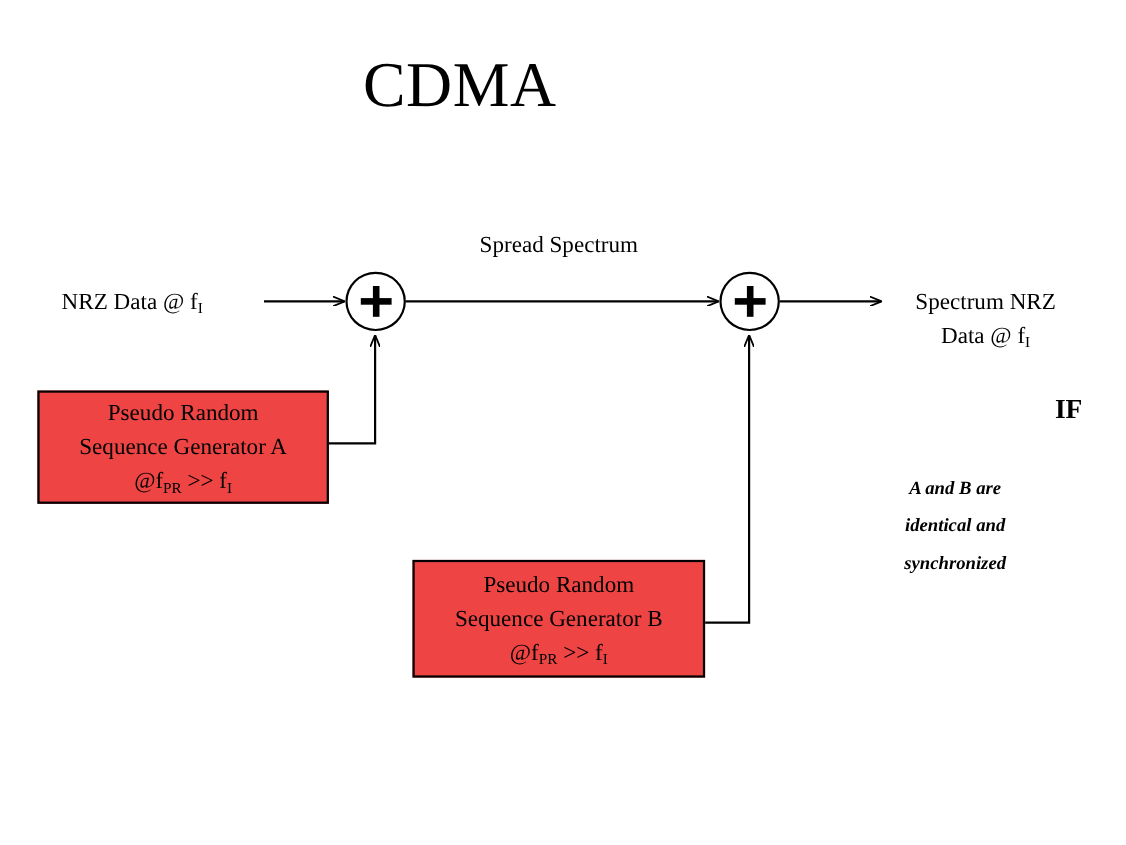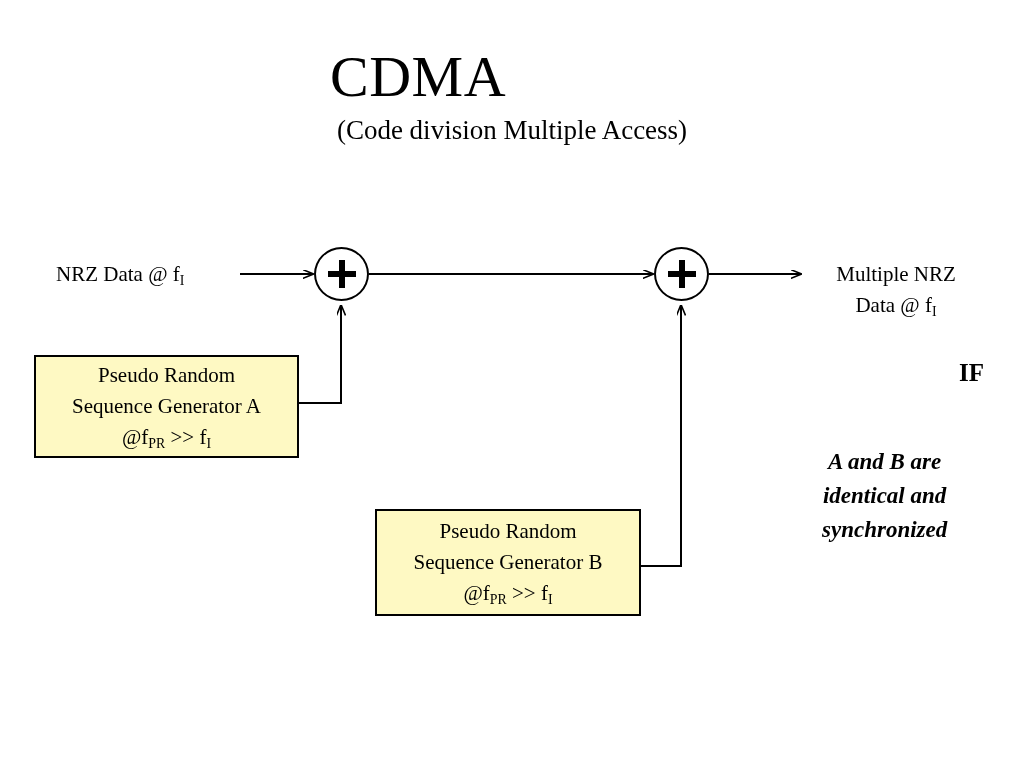--- a/index.html
+++ b/index.html
@@ -61,21 +61,21 @@
     left: 0;
     top: 0;
     width: 1024px;
     height: 768px;
   }
   
   .genbox {
     position: absolute;
     box-sizing: border-box;
     border: 2px solid #000000;
-    background: #fef9c3;
+    background: #ef4444;
     display: flex;
     flex-direction: column;
     align-items: center;
     justify-content: center;
     font-size: 21px;
     line-height: 31px;
     white-space: nowrap;
   }
   .genbox .ln { display: block; }
   
@@ -110,21 +110,20 @@
     top: 0; left: 11px;
     height: 28px; width: 6px;
   }
 </style>
 </head>
 <body>
 
 <div id="canvas">
 
   <div class="title" style="top:48px;">CDMA</div>
-  <div class="subtitle" style="top:117px;">(Code division Multiple Access)</div>
 
   <svg id="wires" viewBox="0 0 1024 768" xmlns="http://www.w3.org/2000/svg">
     <defs>
       <marker id="ah" markerWidth="11" markerHeight="9" refX="10.5" refY="4.5" orient="auto" markerUnits="userSpaceOnUse">
         <path d="M0,0 L11,4.5 L0,9" fill="none" stroke="#000000" stroke-width="1.6"></path>
       </marker>
     </defs>
 
     <line x1="240" y1="274" x2="313" y2="274" stroke="#000000" stroke-width="2" marker-end="url(#ah)"></line>
 
@@ -135,24 +134,25 @@
     <polyline points="299,403 341,403 341,305" fill="none" stroke="#000000" stroke-width="2" marker-end="url(#ah)"></polyline>
 
     <polyline points="641,566 681,566 681,305" fill="none" stroke="#000000" stroke-width="2" marker-end="url(#ah)"></polyline>
   </svg>
 
   <div class="txt left" style="left:56px; top:259px;">
     <span>NRZ Data @ f</span><sub>I</sub>
   </div>
 
   <div class="txt center" style="left:388px; top:207px; width:240px;">
+    <div>Spread Spectrum</div>
   </div>
 
   <div class="txt center" style="left:808px; top:259px; width:176px;">
-    <div>Multiple NRZ</div>
+    <div>Spectrum NRZ</div>
     <div><span>Data @ f</span><sub>I</sub></div>
   </div>
 
   <div class="summer" style="left:314px; top:247px;">
     <span class="plus"></span>
   </div>
 
   <div class="summer" style="left:654px; top:247px;">
     <span class="plus"></span>
   </div>
@@ -164,19 +164,19 @@
   </div>
 
   <div class="genbox" style="left:375px; top:509px; width:266px; height:107px;">
     <span class="ln">Pseudo Random</span>
     <span class="ln">Sequence Generator B</span>
     <span class="ln"><span>@f</span><sub>PR</sub><span> &gt;&gt; f</span><sub>I</sub></span>
   </div>
 
   <div class="txt center bold" style="left:808px; top:357px; width:176px; font-size:25px;text-align:right;">IF</div>
 
-  <div class="txt left ital" style="left:822px; top:427px; font-size:23px; line-height:34px;margin-top:18px;">
+  <div class="txt left ital" style="left:822px; top:427px; font-size:17px; line-height:34px;">
     <div>A and B are</div>
     <div>identical and</div>
     <div>synchronized</div>
   </div>
 
 </div>
 
 </body></html>

